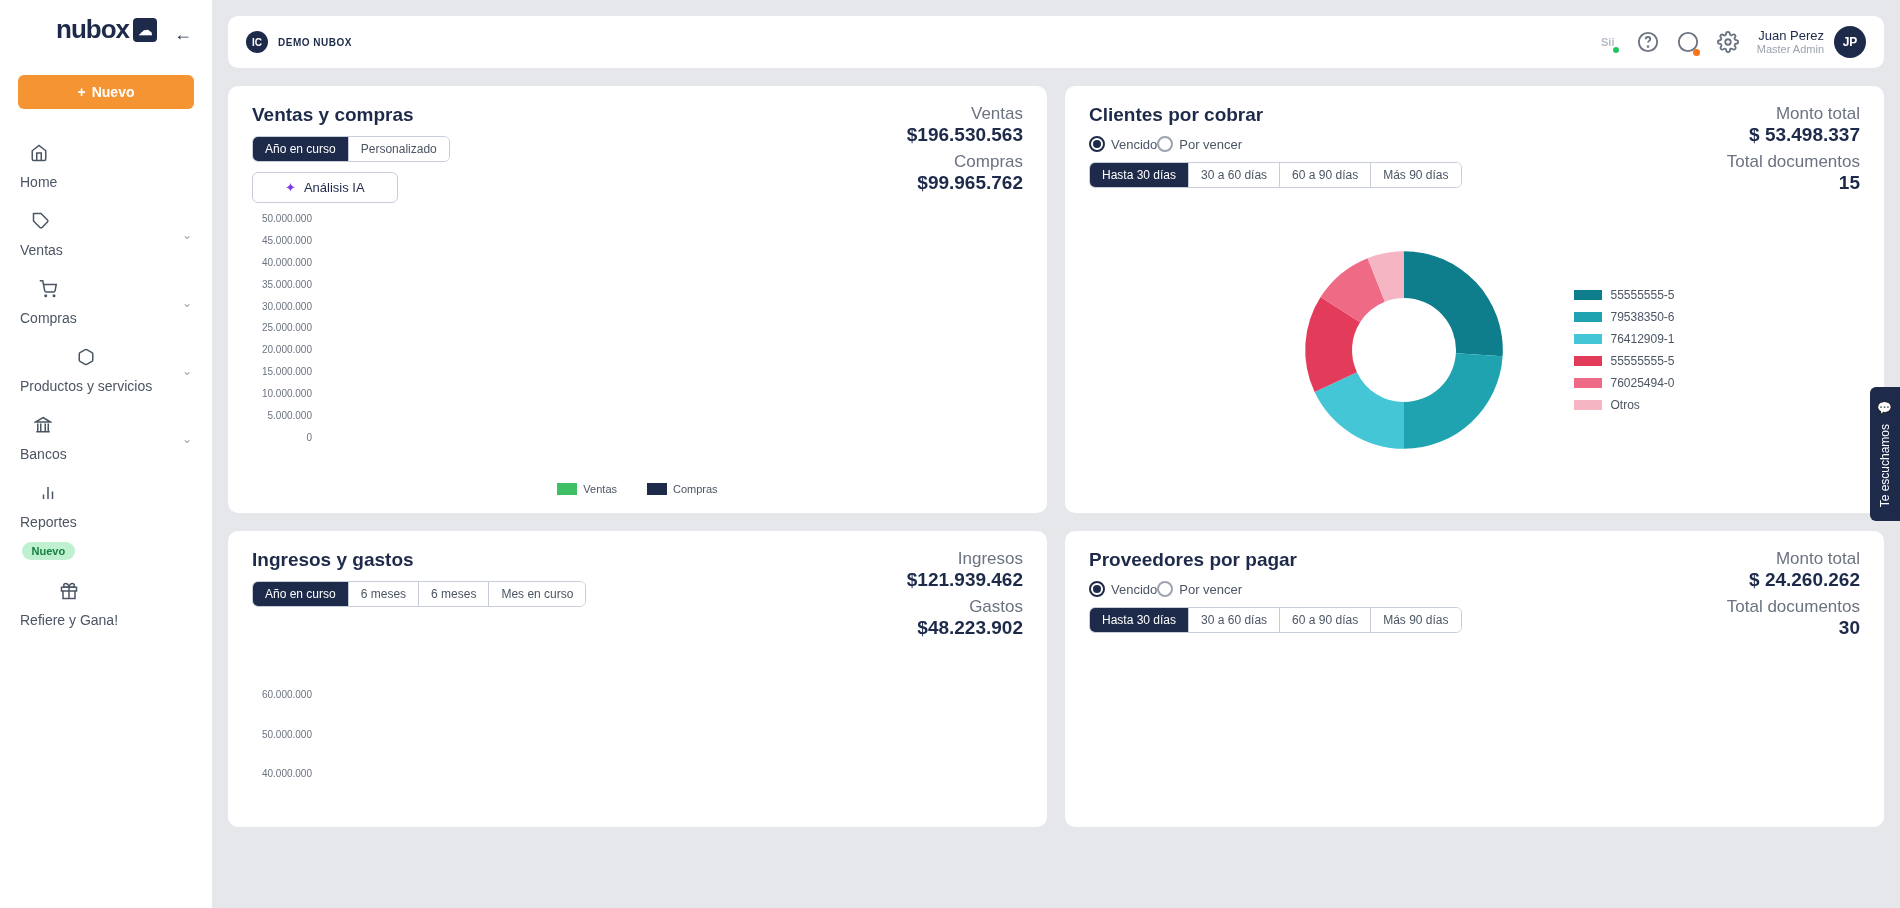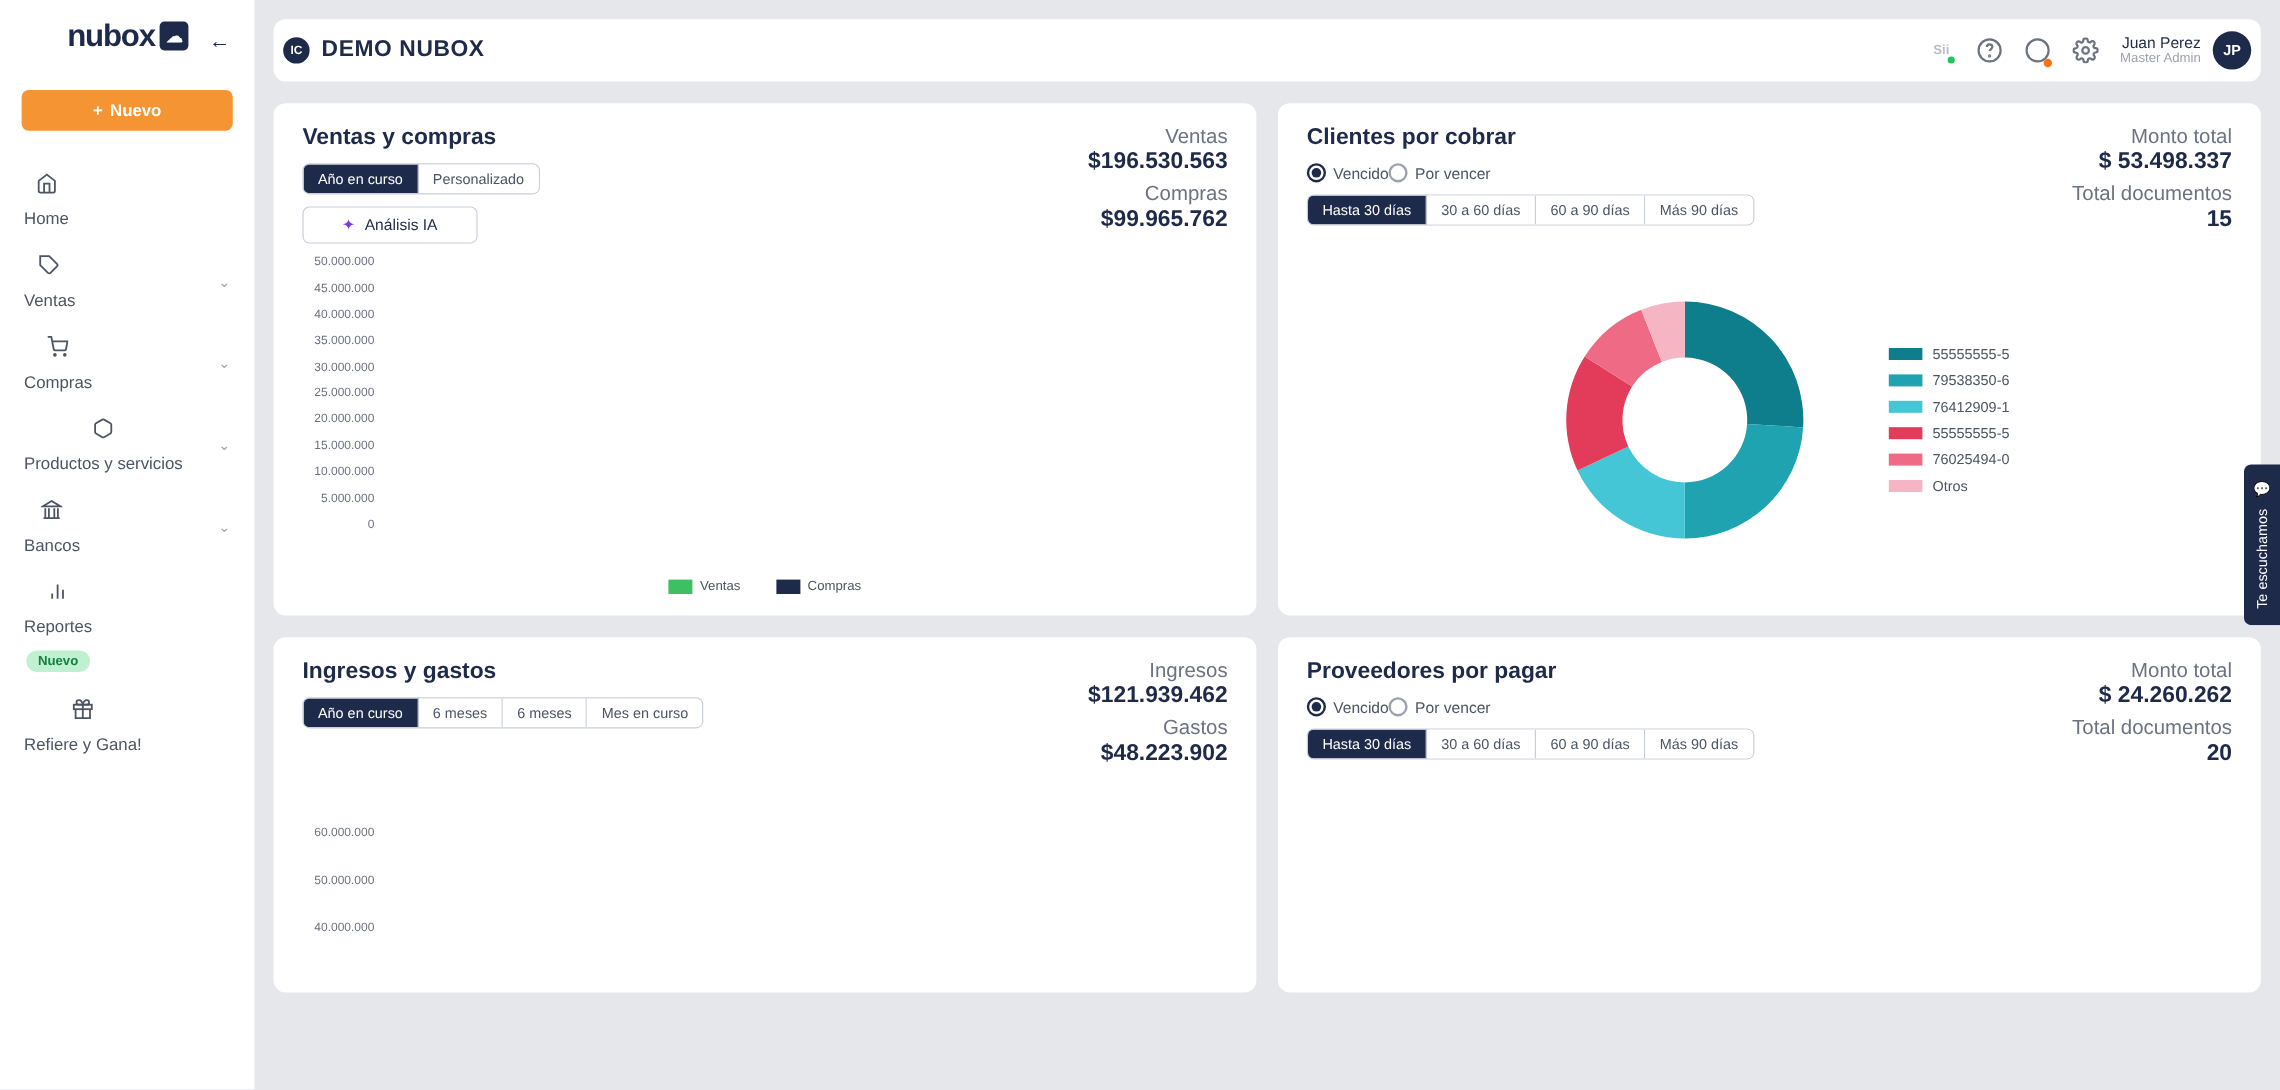--- a/index.html
+++ b/index.html
@@ -15,24 +15,24 @@
 .new-btn { margin:10px 18px 24px 18px; background:#f59433; color:#fff; border:none; border-radius:6px; padding:9px 0; font-size:14px; font-weight:600; cursor:pointer; display:flex; align-items:center; justify-content:center; gap:6px; }
 .nav { display:flex; flex-direction:column; }
 .nav-item { display:flex; align-items:center; padding:11px 20px; color:#4b5563; font-size:14px; cursor:pointer; justify-content:space-between; }
 .nav-left { display:flex; align-items:center; gap:12px;flex-direction:column; }
 .nav-icon { width:18px; height:18px; display:inline-flex; align-items:center; justify-content:center; }
 .badge-new { background:#bff0cf; color:#158040; font-size:11px; padding:3px 10px; border-radius:12px; font-weight:600; }
 .chev { font-size:12px; color:#9ca3af; }
 
 
 .main { flex:1; overflow-y:auto; padding:16px 16px 0 16px; }
-.topbar { background:#fff; border-radius:10px; padding:10px 8px; display:flex; align-items:center; justify-content:space-between; margin-bottom:18px;gap:24px; }
+.topbar { background:#fff; border-radius:10px; padding:10px 18px; display:flex; align-items:center; justify-content:space-between; margin-bottom:18px;gap:24px; }
 .topbar-left { display:flex; align-items:center; gap:10px; }
 .company-badge { width:22px; height:22px; border-radius:50%; background:#1e2a4a; color:#fff; font-size:10px; font-weight:700; display:flex; align-items:center; justify-content:center; }
-.company-name { font-size:19px; font-weight:700; color:#1e2a4a; letter-spacing:.5px; }
+.company-name { font-size:10px; font-weight:700; color:#1e2a4a; letter-spacing:.5px; }
 .topbar-right { display:flex; align-items:center; gap:18px; }
 .top-icon { color:#6b7280; cursor:pointer; width:22px; height:22px; display:flex; align-items:center; justify-content:center; position:relative; }
 .dot-green { position:absolute; bottom:-2px; right:-2px; width:10px; height:10px; background:#22c55e; border-radius:50%; border:2px solid #fff; }
 .dot-orange { position:absolute; bottom:-3px; right:-1px; width:7px; height:7px; background:#f97316; border-radius:50%; }
 .user { display:flex; align-items:center; gap:10px; }
 .user-txt { text-align:right; line-height:1.2; }
 .user-name { font-size:13px; color:#1e2a4a; }
 .user-role { font-size:11px; color:#9ca3af; }
 .avatar { width:32px; height:32px; border-radius:50%; background:#1e2a4a; color:#fff; font-size:12px; font-weight:700; display:flex; align-items:center; justify-content:center; }
 
@@ -468,21 +468,21 @@
                 <button class="active">Hasta 30 días</button>
                 <button>30 a 60 días</button>
                 <button>60 a 90 días</button>
                 <button>Más 90 días</button>
               </div>
           </div>
           <div class="metric">
             <div class="metric-label">Monto total</div>
             <div class="metric-val">$ 24.260.262</div>
             <div class="metric-label">Total documentos</div>
-            <div class="metric-val">20</div>
+            <div class="metric-val">30</div>
           </div>
         </div>
       </div>
     </div>
   </main>
 </div>
 
 <div class="feedback-tab">
   <span>💬</span>
   <span style="transform:rotate(180deg);">Te escuchamos</span>

